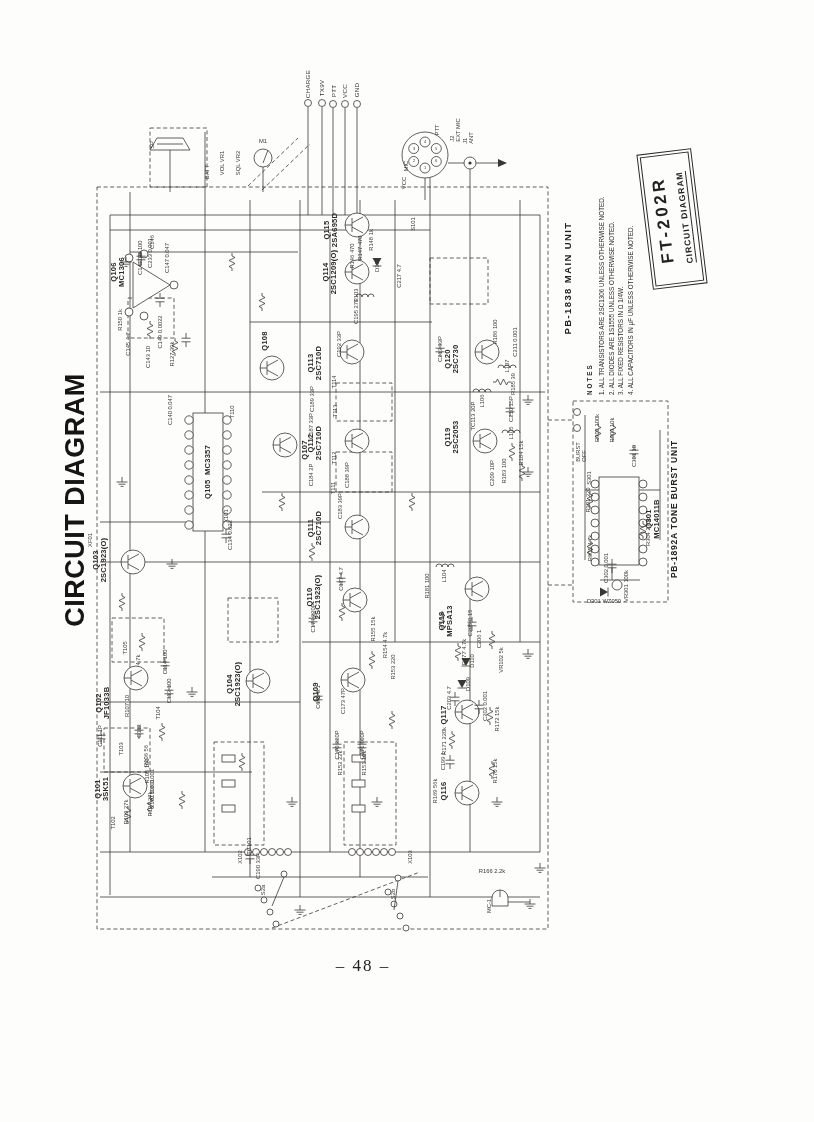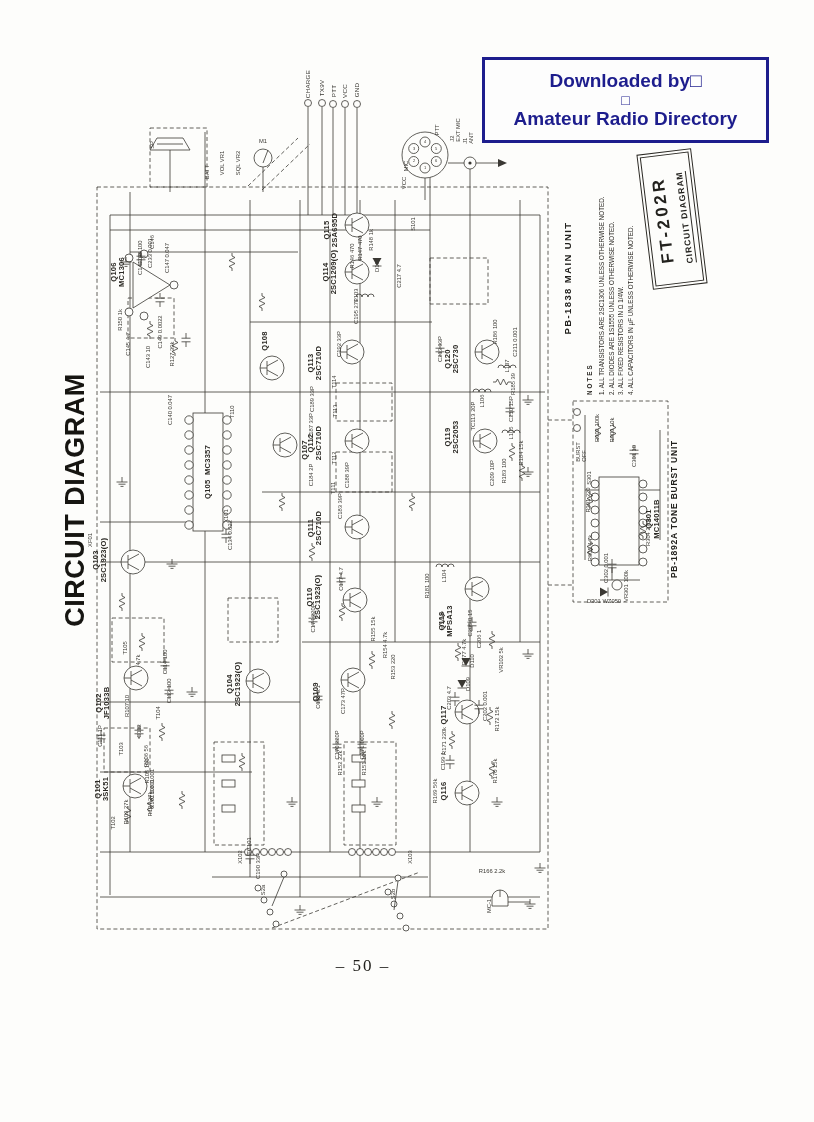--- a/index.html
+++ b/index.html
@@ -543,21 +543,16 @@
       <div class="lbl" style="left: 648px; top: 532px; transform: translate(-50%, -50%) rotate(-90deg);">R304 270k</div>
       <div class="lbl" style="left: 590px; top: 548px; transform: translate(-50%, -50%) rotate(-90deg);">R305 4.7k</div>
       <div class="lbl" style="left: 606px; top: 568px; transform: translate(-50%, -50%) rotate(-90deg);">C302 0.001</div>
       <div class="lbl" style="left: 626px; top: 586px; transform: translate(-50%, -50%) rotate(-90deg);">VR301 100k</div>
       <div class="lbl" style="left: 604px; top: 601px; transform: translate(-50%, -50%) rotate(0deg);">D301 WZ050</div>
       <div class="lbl" style="left: 581px; top: 452px; transform: translate(-50%, -50%) rotate(-90deg);">BURST
 OFF</div>
       <div class="lbl" style="left: 589px; top: 478px; transform: translate(-50%, -50%) rotate(-90deg);">S301</div>
     </div>
 
-  <div class="wm" style="border-color: rgb(29, 29, 141); color: rgb(29, 29, 141);">
-    <div class="l1">Downloaded by□</div>
-    <div class="l2">□</div>
-    <div class="l3">Amateur Radio Directory</div>
-  </div>
-
-  <div class="pgnum">– 50 –</div>
+
+  <div class="pgnum">– 48 –</div>
 
 </div>
 
 </body></html>

